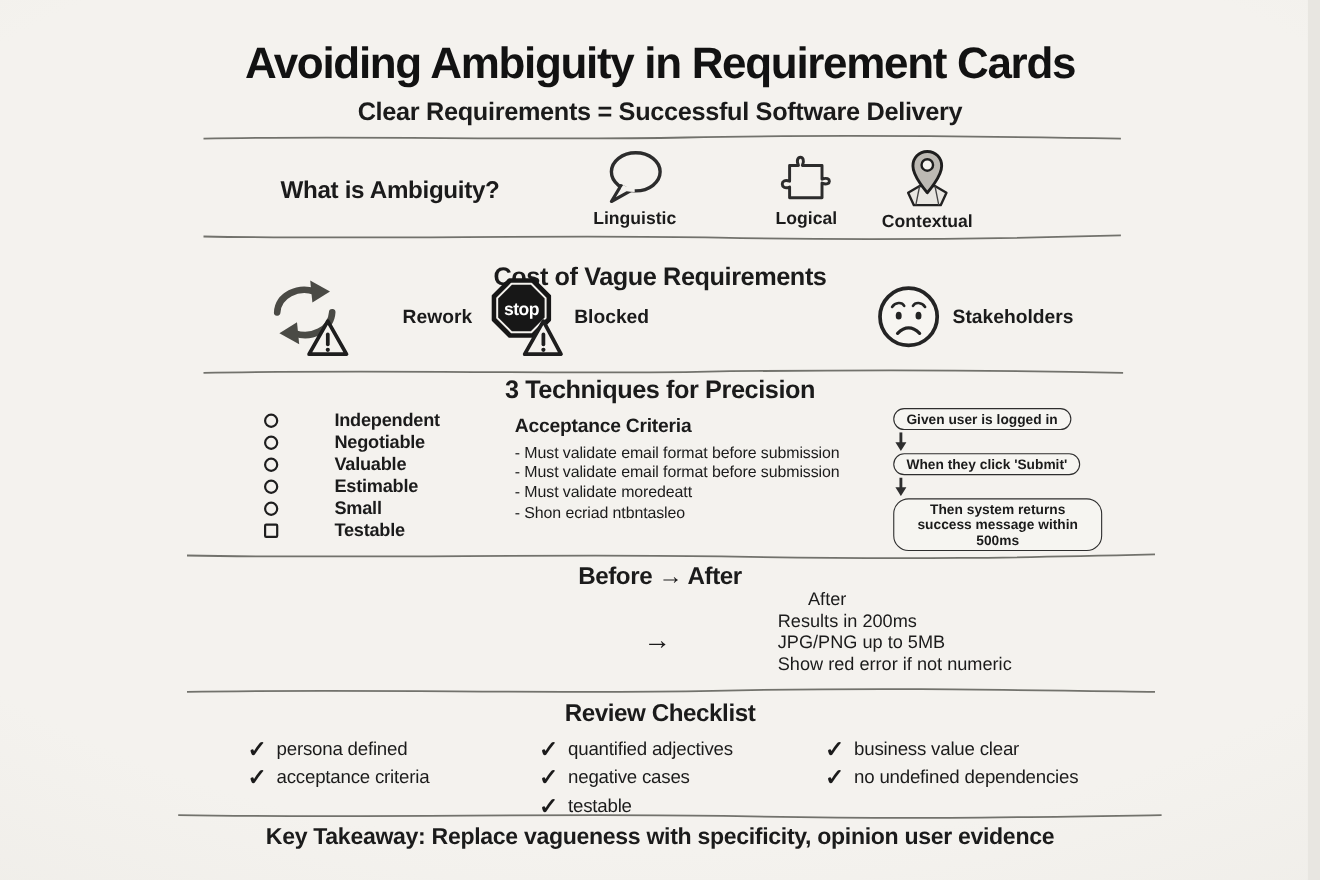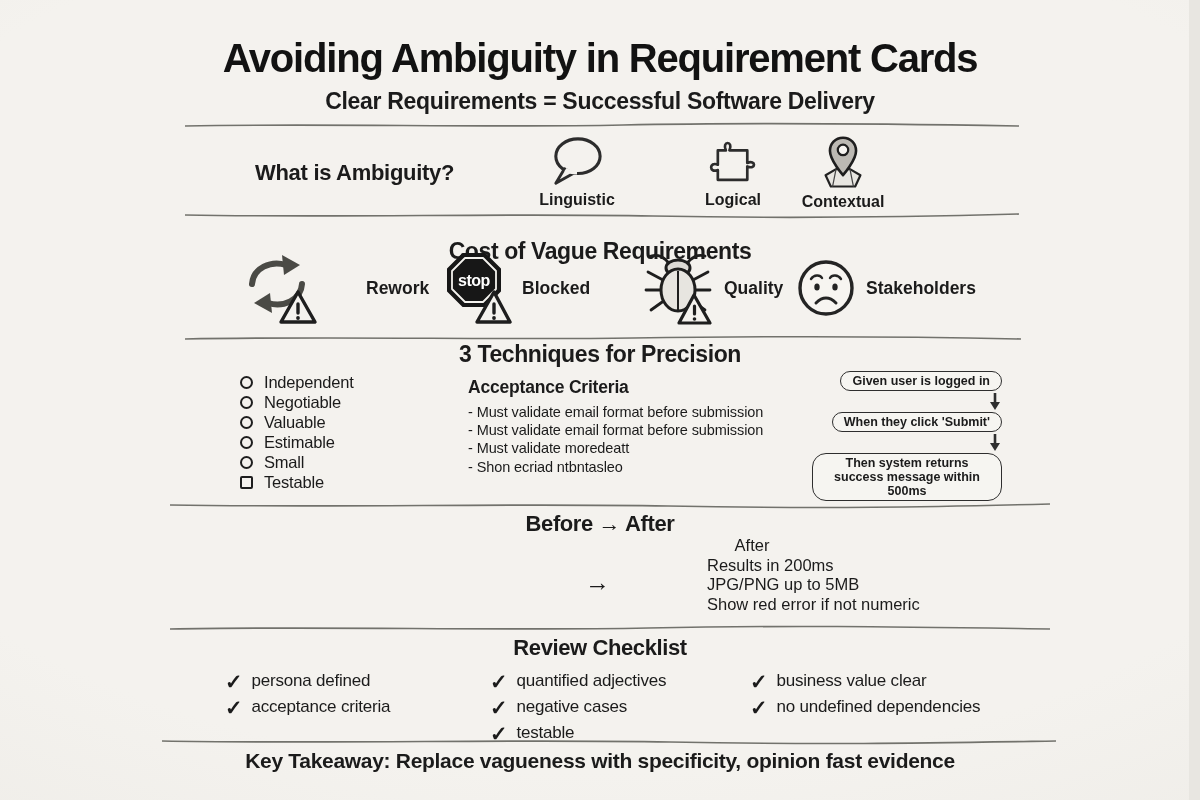--- a/index.html
+++ b/index.html
@@ -21,27 +21,27 @@
   .amb-head { left:255px; top:160px; font-size:22px; font-weight:700; letter-spacing:-0.3px; }
   .amb-type { position:absolute; top:136px; width:130px; display:flex; flex-direction:column; align-items:center; gap:3px; }
   .amb-label { font-size:16px; font-weight:600; }
 
   
   .cost-group { position:absolute; top:250px; height:76px; display:flex; align-items:center; gap:10px; }
   .cost-label { font-size:17.5px; font-weight:600; }
 
   
   .invest { left:240px; top:372px; display:flex; flex-direction:column; }
-  .invest-row { display:flex; align-items:center; height:20px; font-size:16.5px; font-weight:400; letter-spacing:-0.2px; }
+  .invest-row { display:flex; align-items:center; height:20px; font-size:16.5px; font-weight:700; letter-spacing:-0.2px;gap:40px; }
   .bullet { width:13px; height:13px; border:2.2px solid #1e1e1e; border-radius:50%; margin-right:11px; flex:0 0 auto; }
   .bullet.square { border-radius:2px; }
   .ac { left:468px; top:377px; width:330px; }
   .ac-head { font-size:17.5px; font-weight:700; margin-bottom:5px; letter-spacing:-0.2px; }
   .ac-item { font-size:14.5px; font-weight:500; line-height:18.2px; letter-spacing:-0.1px; }
-  .flow { left:812px; top:371px; width:190px; display:flex; flex-direction:column; align-items:flex-end; }
+  .flow { left:812px; top:371px; width:190px; display:flex; flex-direction:column; align-items:flex-start; }
   .flow-box { border:1.7px solid #2e2e2e; border-radius:14px; padding:2px 11px; font-size:12.5px;
               font-weight:600; text-align:center; background:rgba(250,249,246,0.4); max-width:190px; }
   .flow-arrow { margin:2px 0; }
 
   
   .ba-col-before { left:368px; top:536px; width:160px; text-align:center; line-height:19.3px; font-size:16.5px; font-weight:500; }
   .ba-h { font-weight:700; font-size:16.5px; }
   .ba-arrow { left:585px; top:568px; font-size:25px; font-weight:700; }
   .ba-after-head { left:710px; top:536px; width:84px; text-align:center; font-weight:400; font-size:16.5px; }
   .ba-col-after { left:707px; top:556px; line-height:19.3px; font-size:16.5px; font-weight:500; }
@@ -130,33 +130,20 @@
       <polygon points="17,2 39,2 54,17 54,39 39,54 17,54 2,39 2,17" fill="#171717" stroke="#171717" stroke-width="2" stroke-linejoin="round"></polygon>
       <polygon points="19,6 37,6 50,19 50,37 37,50 19,50 6,37 6,19" fill="none" stroke="#f4f2ee" stroke-width="1.8" stroke-linejoin="round"></polygon>
       <text x="28" y="34" text-anchor="middle" fill="#ffffff" font-size="16" font-weight="700" font-family="Liberation Sans, sans-serif" letter-spacing="-0.5">stop</text>
       <path d="M48 40 L64 70 H31 Z" fill="#f4f2ee" stroke="#1e1e1e" stroke-width="3.4" stroke-linejoin="round"></path>
       <line x1="48" y1="52" x2="48" y2="61" stroke="#1e1e1e" stroke-width="3.4" stroke-linecap="round"></line>
       <circle cx="48" cy="66" r="1.9" fill="#1e1e1e"></circle>
     </svg>
     <span class="cost-label">Blocked</span>
   </div>
 
-  <div class="cost-group" style="left:642px;">
-    <svg width="72" height="74" viewBox="0 0 72 74">
-      <path d="M27 13 C23 6 16 3 9 5 M45 13 C49 6 56 3 63 5" fill="none" stroke="#1e1e1e" stroke-width="2.8" stroke-linecap="round"></path>
-      <path d="M21 29 L6 21 M20 39 L4 39 M23 49 L9 59 M51 29 L66 21 M52 39 L68 39 M49 49 L63 59" stroke="#1e1e1e" stroke-width="2.8" stroke-linecap="round"></path>
-      <ellipse cx="36" cy="17" rx="12" ry="8" fill="#dcdad5" stroke="#1e1e1e" stroke-width="3"></ellipse>
-      <ellipse cx="36" cy="39" rx="17" ry="21" fill="#e7e5e0" stroke="#1e1e1e" stroke-width="3"></ellipse>
-      <line x1="36" y1="20" x2="36" y2="59" stroke="#1e1e1e" stroke-width="2"></line>
-      <path d="M52 44 L68 72 H37 Z" fill="#f4f2ee" stroke="#1e1e1e" stroke-width="3.2" stroke-linejoin="round"></path>
-      <line x1="52.5" y1="55" x2="52.5" y2="63" stroke="#1e1e1e" stroke-width="3.2" stroke-linecap="round"></line>
-      <circle cx="52.5" cy="68" r="1.8" fill="#1e1e1e"></circle>
-    </svg>
-    <span class="cost-label">Quality</span>
-  </div>
 
   <div class="cost-group" style="left:796px;">
     <svg width="60" height="60" viewBox="0 0 60 60">
       <circle cx="30" cy="30" r="26" fill="#f7f5f1" stroke="#242424" stroke-width="3.4"></circle>
       <path d="M15 21 C18 16.5 24 16.5 26 20" fill="none" stroke="#242424" stroke-width="2.4" stroke-linecap="round"></path>
       <path d="M34 20 C36 16.5 42 16.5 45 21" fill="none" stroke="#242424" stroke-width="2.4" stroke-linecap="round"></path>
       <ellipse cx="21" cy="29" rx="2.7" ry="3.5" fill="#242424"></ellipse>
       <ellipse cx="39" cy="29" rx="2.7" ry="3.5" fill="#242424"></ellipse>
       <path d="M20 45 Q30 35 40 45" fill="none" stroke="#242424" stroke-width="3" stroke-linecap="round"></path>
     </svg>
@@ -257,16 +244,16 @@
         <span class="chk-mark">✓</span>
         <span>business value clear</span>
       </div>
     <div class="chk-item">
         <span class="chk-mark">✓</span>
         <span>no undefined dependencies</span>
       </div>
   </div>
 
   <div class="centerband takeaway">
-    <b>Key Takeaway:</b><span> Replace vagueness with specificity, opinion fast evidence</span>
+    <b>Key Takeaway:</b><span> Replace vagueness with specificity, opinion user evidence</span>
   </div>
 
 </div>
 
 </body></html>

